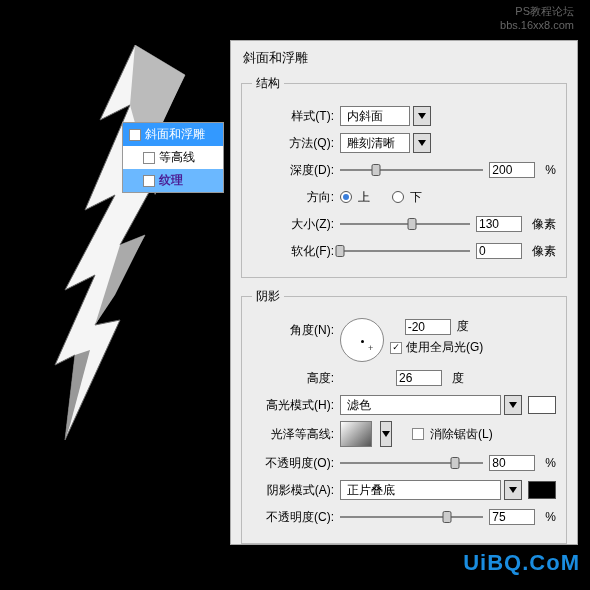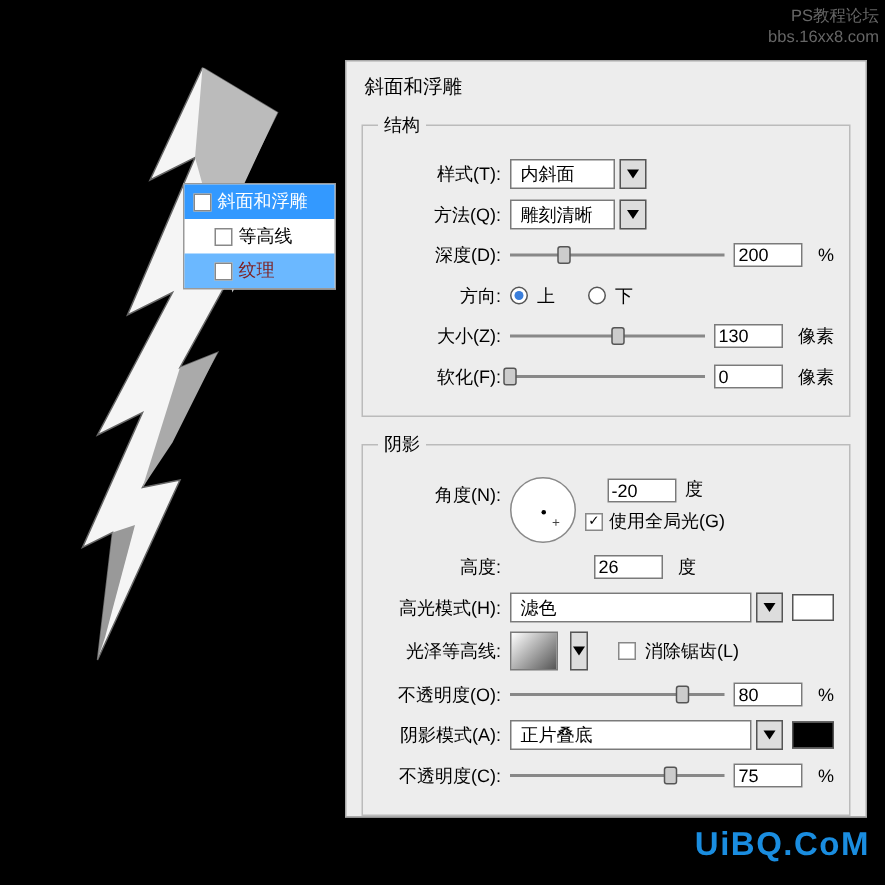--- a/index.html
+++ b/index.html
@@ -1,23 +1,23 @@
 <!DOCTYPE html>
 <html><head>
 <meta charset="utf-8">
 <style>
   * { box-sizing: border-box; }
   body { margin: 0; padding: 0; width: 590px; height: 590px; background: #000; font-family: "SimSun", Arial, sans-serif; font-size: 12px; overflow: hidden; position: relative; }
-  .watermark-top { position: absolute; top: 4px; right: 4px; color: #666; font-size: 11px; text-align: right; line-height: 14px; }
+  .watermark-top { position: absolute; top: 4px; right: 16px; color: #666; font-size: 11px; text-align: right; line-height: 14px; }
   .watermark-bottom { position: absolute; bottom: 14px; right: 10px; color: #1a8de0; font-size: 22px; font-weight: bold; letter-spacing: 1px; }
   .lightning { position: absolute; left: 35px; top: 45px; width: 160px; height: 470px; pointer-events: none; }
   .stylelist { position: absolute; left: 122px; top: 122px; width: 102px; background: #fff; border: 1px solid #999; font-size: 12px; }
   .stylelist .row { display: flex; align-items: center; padding: 3px 6px; gap: 4px; }
   .stylelist .row.sel1 { background: #3399ff; color: #fff; }
-  .stylelist .row.sel2 { background: #6bb8ff; color: #7f1d1d; }
+  .stylelist .row.sel2 { background: #6bb8ff; color: #4c1d95; font-weight: bold; }
   .stylelist .row.sel0 { color: #000; }
   .chk { width: 12px; height: 12px; border: 1px solid #888; background: #fff; display: inline-flex; align-items: center; justify-content: center; font-size: 9px; line-height: 1; }
   .panel { position: absolute; left: 230px; top: 40px; width: 348px; height: 505px; background: #ededed; border: 1px solid #aaa; padding: 6px 10px 10px 10px; }
   .panel-title { font-size: 13px; margin: 2px 0 8px 2px; }
   fieldset { border: 1px solid #bbb; margin: 0 0 10px 0; padding: 8px 10px 10px 10px; }
   legend { padding: 0 4px; font-size: 12px; }
   .frow { display: flex; align-items: center; margin: 5px 0; gap: 6px; min-height: 22px; }
   .lbl { width: 82px; text-align: right; }
   .inp { width: 46px; height: 16px; border: 1px solid #7a7a7a; background: #fff; font-size: 12px; padding: 0 2px; text-align: left; }
   .combo { display: flex; align-items: center; height: 20px; }

